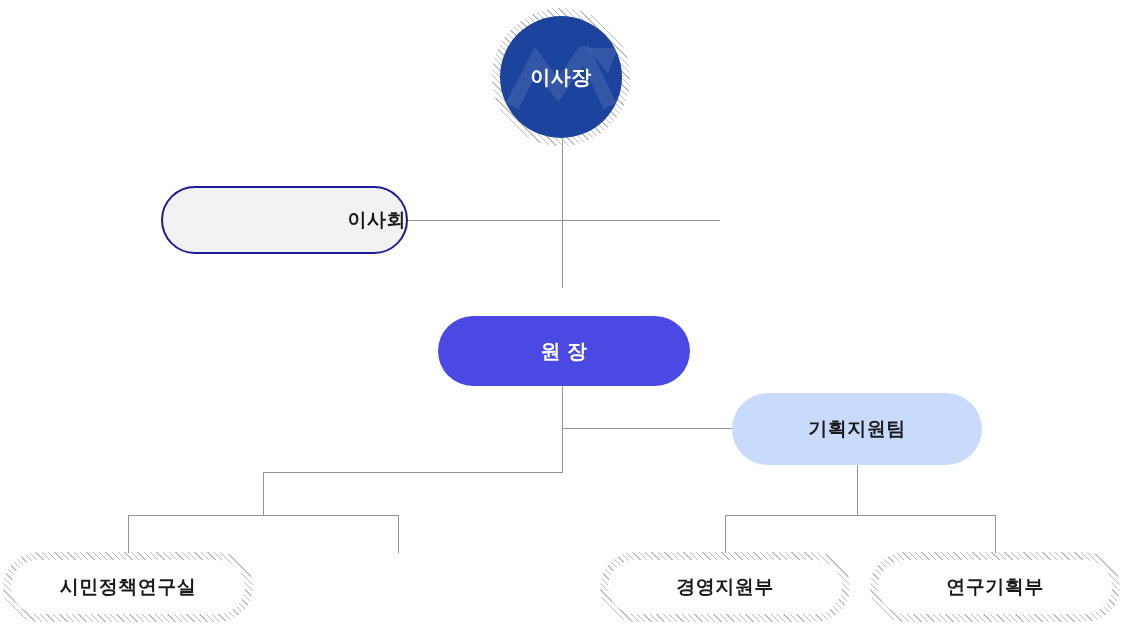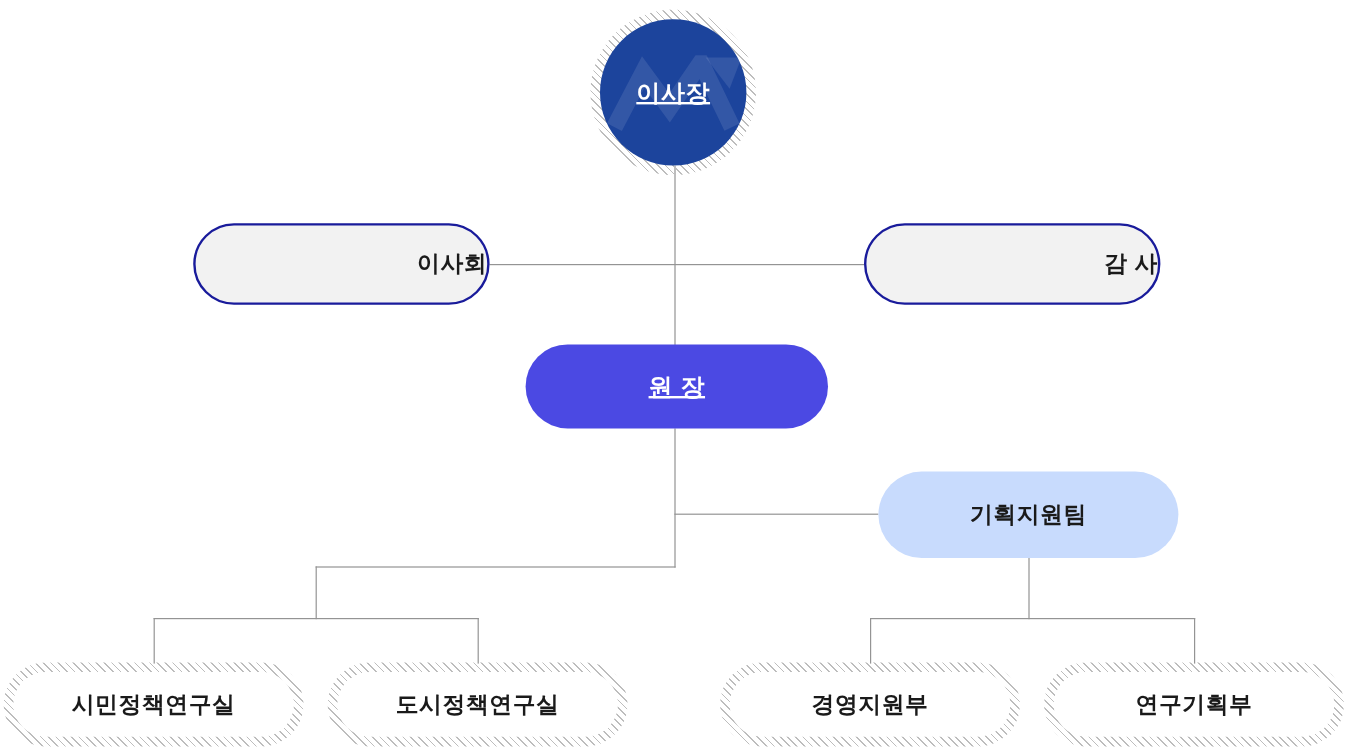--- a/index.html
+++ b/index.html
@@ -20,21 +20,21 @@
     background:#ffffff;
     overflow:hidden;
     font-family:"Liberation Sans","DejaVu Sans",sans-serif;
   }
   .line{position:absolute;background:var(--line);}
   .node{position:absolute;box-sizing:border-box;display:flex;align-items:center;justify-content:center;}
   .label{
     font-size:19px;font-weight:600;color:var(--text-dark);
     letter-spacing:.5px;white-space:nowrap;z-index:2;
   }
-  .label.light{color:var(--text-light);font-size:20px;font-weight:700;text-decoration:underline;}
+  .label.light{color:var(--text-light);font-size:20px;font-weight:700;}
   
   .hatch{
     background:repeating-linear-gradient(45deg,
       var(--hatch) 0, var(--hatch) 1px,
       transparent 1px, transparent 4.5px);
   }
   
   .circle-outer{border-radius:50%;}
   .circle-inner{
     position:absolute;inset:8px;border-radius:50%;
@@ -44,21 +44,21 @@
   }
   .logo-watermark{position:absolute;left:6px;top:30px;width:116px;height:66px;z-index:1;}
   
   .pill-outline{
     background:var(--pill-bg);
     border:2px solid var(--pill-border);
     border-radius:36px;
     justify-content:flex-end;
   }
   
-  .pill-president{background:var(--president-bg);border-radius:36px;}
+  .pill-president{background:var(--president-bg);border-radius:36px;margin-top:29px;}
   .pill-team{background:var(--team-bg);border-radius:37px;}
   
   .pill-hatch{border-radius:36px;}
   .pill-hatch .inner{
     position:absolute;inset:8px;background:#ffffff;border-radius:28px;
     display:flex;align-items:center;justify-content:center;
   }
 </style>
 </head>
 <body>
@@ -86,43 +86,35 @@
         <polygon points="82,2 112,2 102,28" fill="rgba(255,255,255,0.10)"></polygon>
       </svg>
       <span class="label light">이사장</span>
     </div>
   </div>
 
   <div class="node pill-outline" style="left:161px;top:186px;width:247px;height:68px;">
     <span class="label">이사회</span>
   </div>
 
-  <div class="node pill-outline" style="left:720px;top:186px;width:247px;height:68px;">
-    <span class="label">감 사</span>
-  </div>
 
   <div class="node pill-president" style="left:438px;top:287px;width:252px;height:70px;">
     <span class="label light">원 장</span>
   </div>
 
   <div class="node hatch pill-hatch" style="left:3px;top:552px;width:250px;height:70px;">
     <div class="inner">
       <span class="label">시민정책연구실</span>
     </div>
   </div>
 
   <div class="node pill-team" style="left:732px;top:393px;width:250px;height:72px;">
     <span class="label">기획지원팀</span>
   </div>
 
-  <div class="node hatch pill-hatch" style="left:273px;top:552px;width:250px;height:70px;">
-    <div class="inner">
-      <span class="label">도시정책연구실</span>
-    </div>
-  </div>
 
   <div class="node hatch pill-hatch" style="left:870px;top:552px;width:250px;height:70px;">
     <div class="inner">
       <span class="label">연구기획부</span>
     </div>
   </div>
 
   <div class="node hatch pill-hatch" style="left:600px;top:552px;width:250px;height:70px;">
     <div class="inner">
       <span class="label">경영지원부</span>

